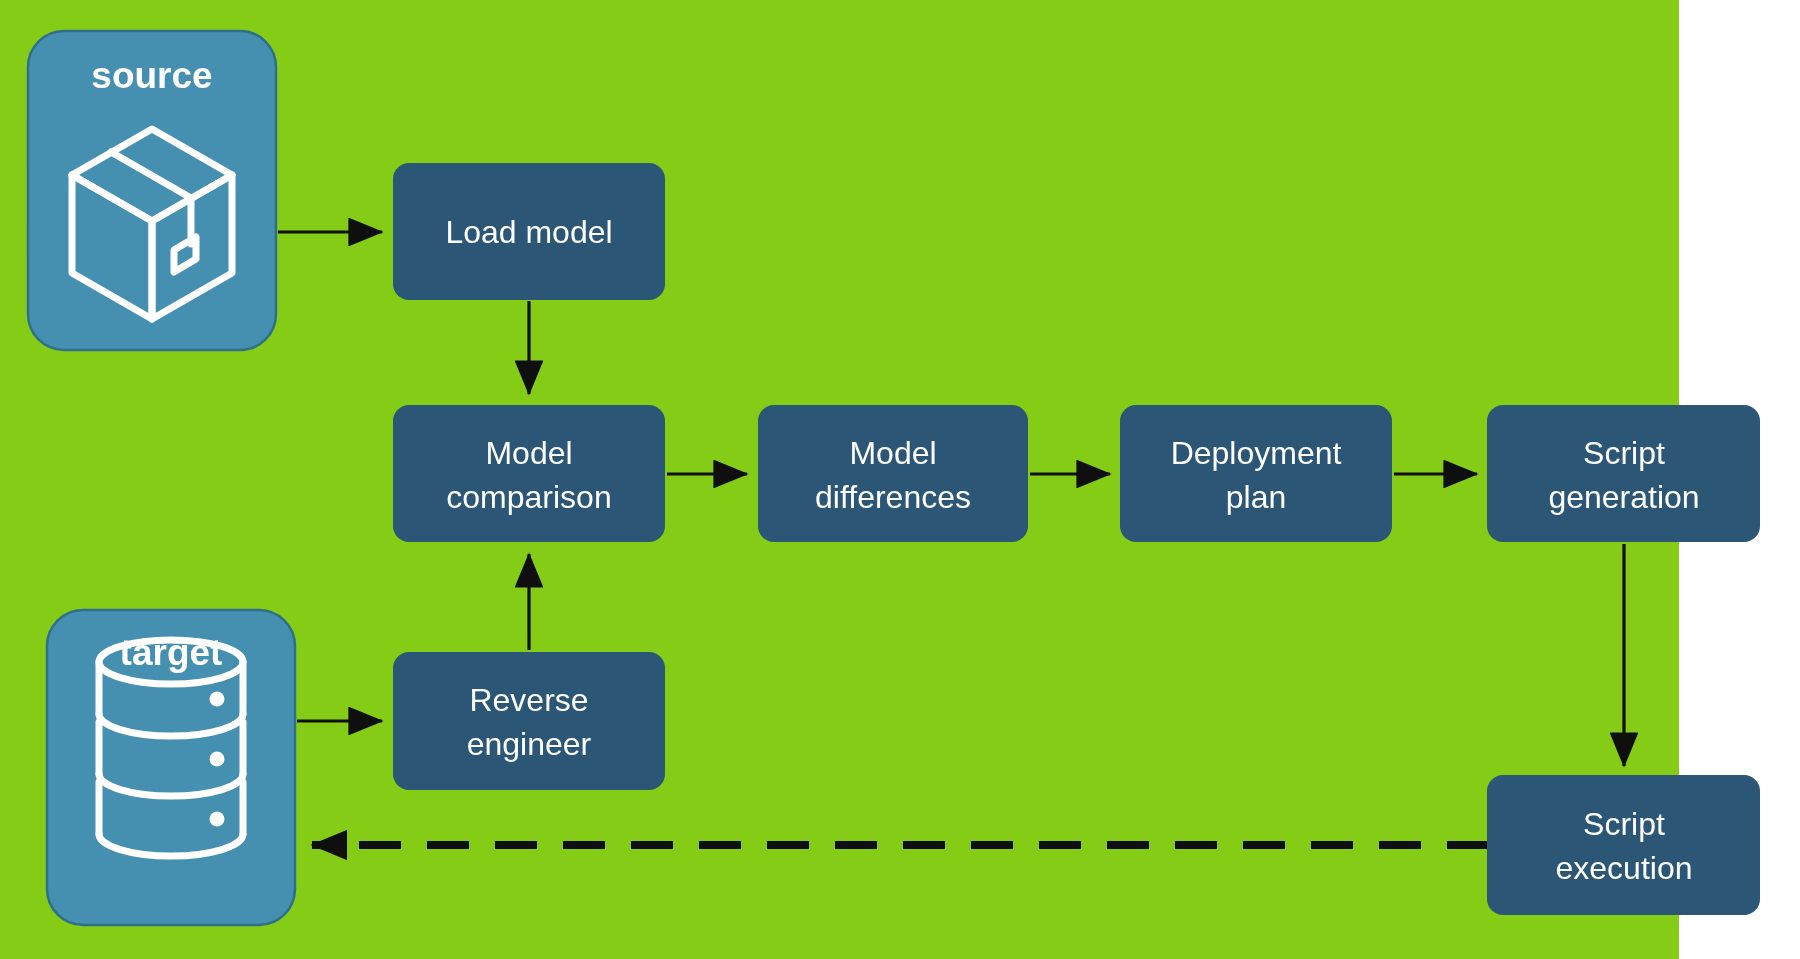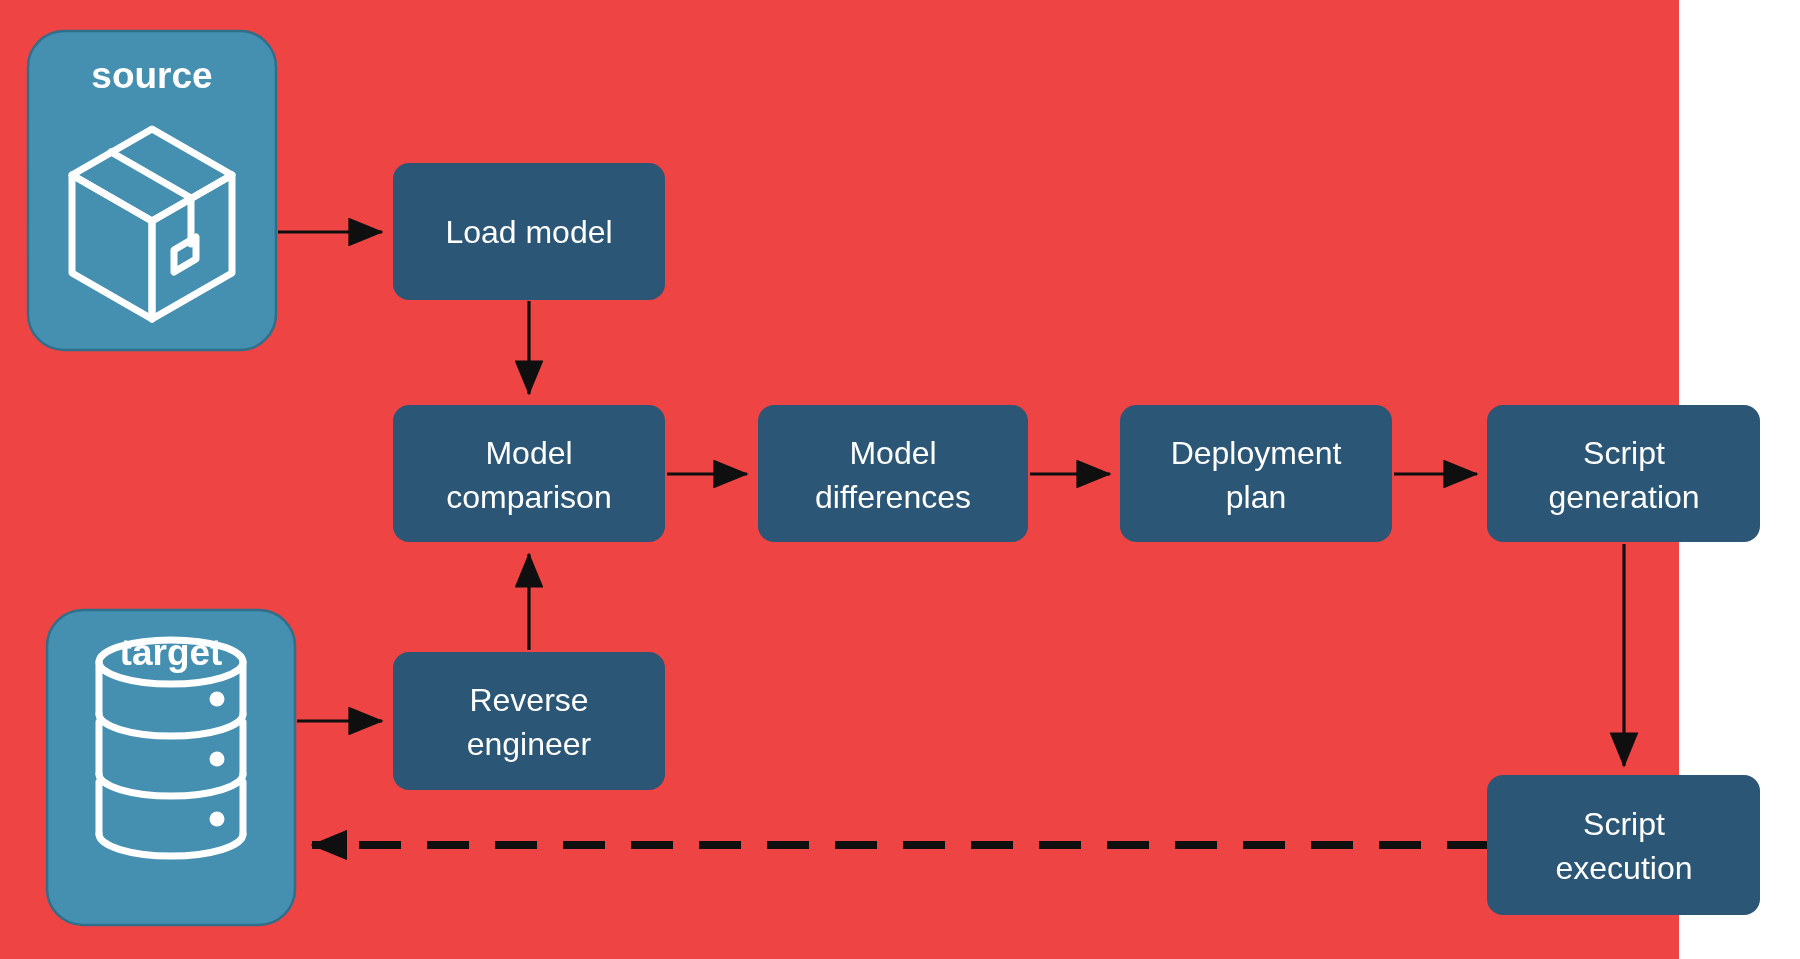--- a/index.html
+++ b/index.html
@@ -11,21 +11,21 @@
   body {
     width: 1800px;
     height: 959px;
     overflow: hidden;
     font-family: "Liberation Sans", sans-serif;
   }
   #diagram-root {
     position: relative;
     width: 1679px;
     height: 959px;
-    background: #ef4444;
+    background: #84cc16;
   }
   svg.canvas {
     position: absolute;
     top: 0;
     left: 0;
     width: 1800px;
     height: 959px;
     display: block;
   }
   .endpoint-label {

